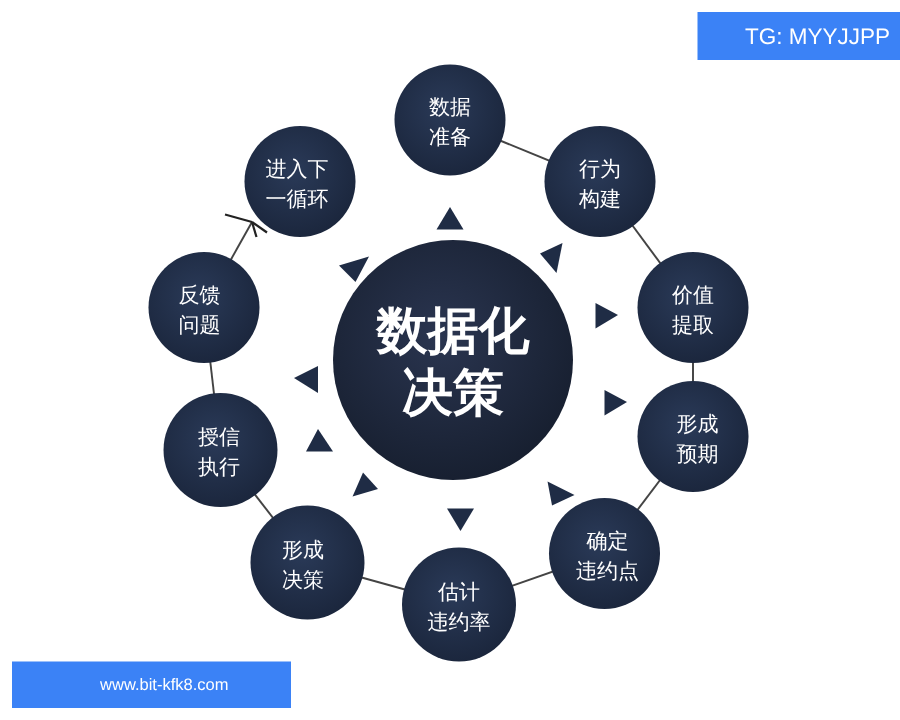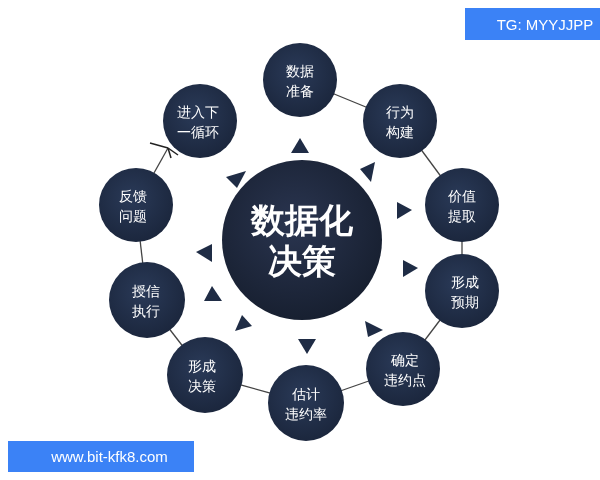--- a/index.html
+++ b/index.html
@@ -4,21 +4,21 @@
 <style>
   html, body { margin: 0; padding: 0; }
   body { width: 600px; height: 480px; background: #ffffff; position: relative; overflow: hidden;
          font-family: "DejaVu Sans", "Liberation Sans", sans-serif; }
   #diagram { position: absolute; left: 0; top: 0; width: 600px; height: 480px; }
   .node-text { fill: #ffffff; font-family: "DejaVu Sans", sans-serif; font-size: 14px; text-anchor: middle; }
   .center-text { fill: #ffffff; font-family: "DejaVu Sans", sans-serif; font-weight: bold; font-size: 34px; text-anchor: middle; }
   .wm { position: absolute; background: #3b82f6; color: #ffffff; font-family: "Liberation Sans", sans-serif;
         display: flex; align-items: center; justify-content: center; padding-left: 17px; }
   .wm-tg { left: 465px; top: 8px; width: 126px; height: 32px; font-size: 15px; }
-  .wm-url { left: 8px; top: 441px; width: 169px; height: 31px; font-size: 15px; }
+  .wm-url { left: 8px; top: 441px; width: 169px; height: 31px; font-size: 11px; }
 </style>
 </head>
 <body>
 
 <svg id="diagram" viewBox="0 0 600 480" xmlns="http://www.w3.org/2000/svg">
   <defs>
     <radialGradient id="gNode" cx="45%" cy="40%" r="65%">
       <stop offset="0%" stop-color="#2a3a58"></stop>
       <stop offset="100%" stop-color="#1a253b"></stop>
     </radialGradient>

